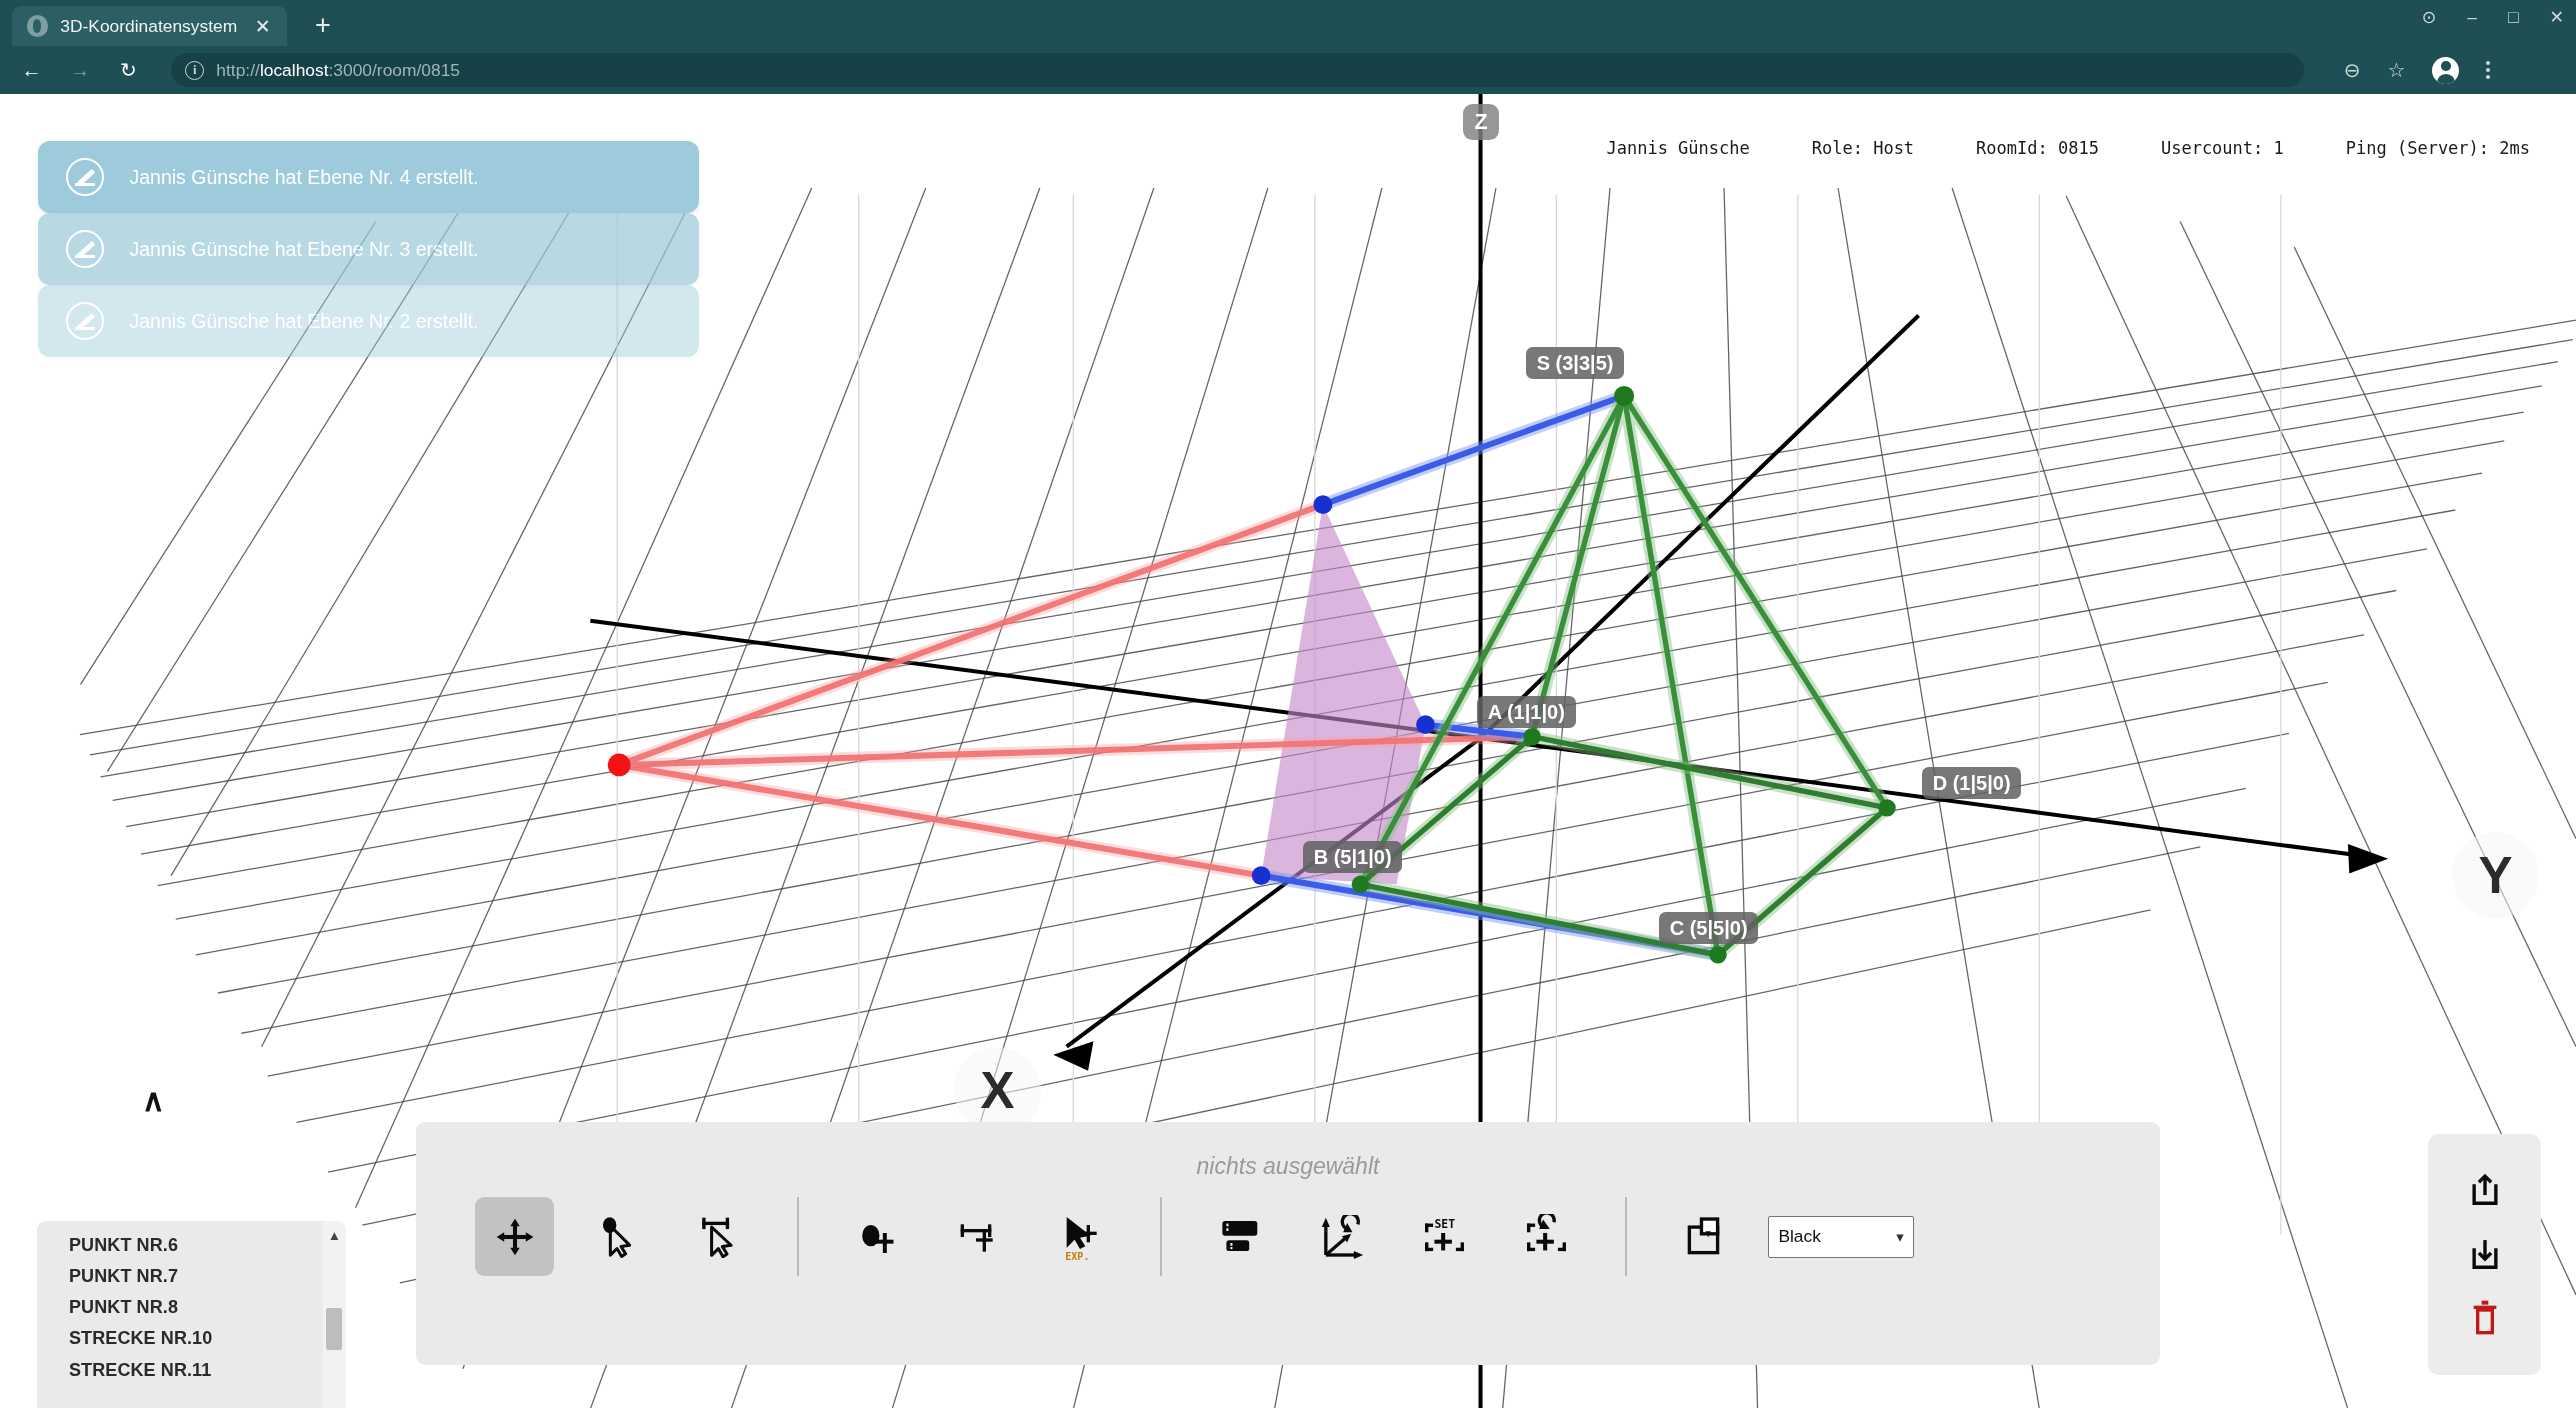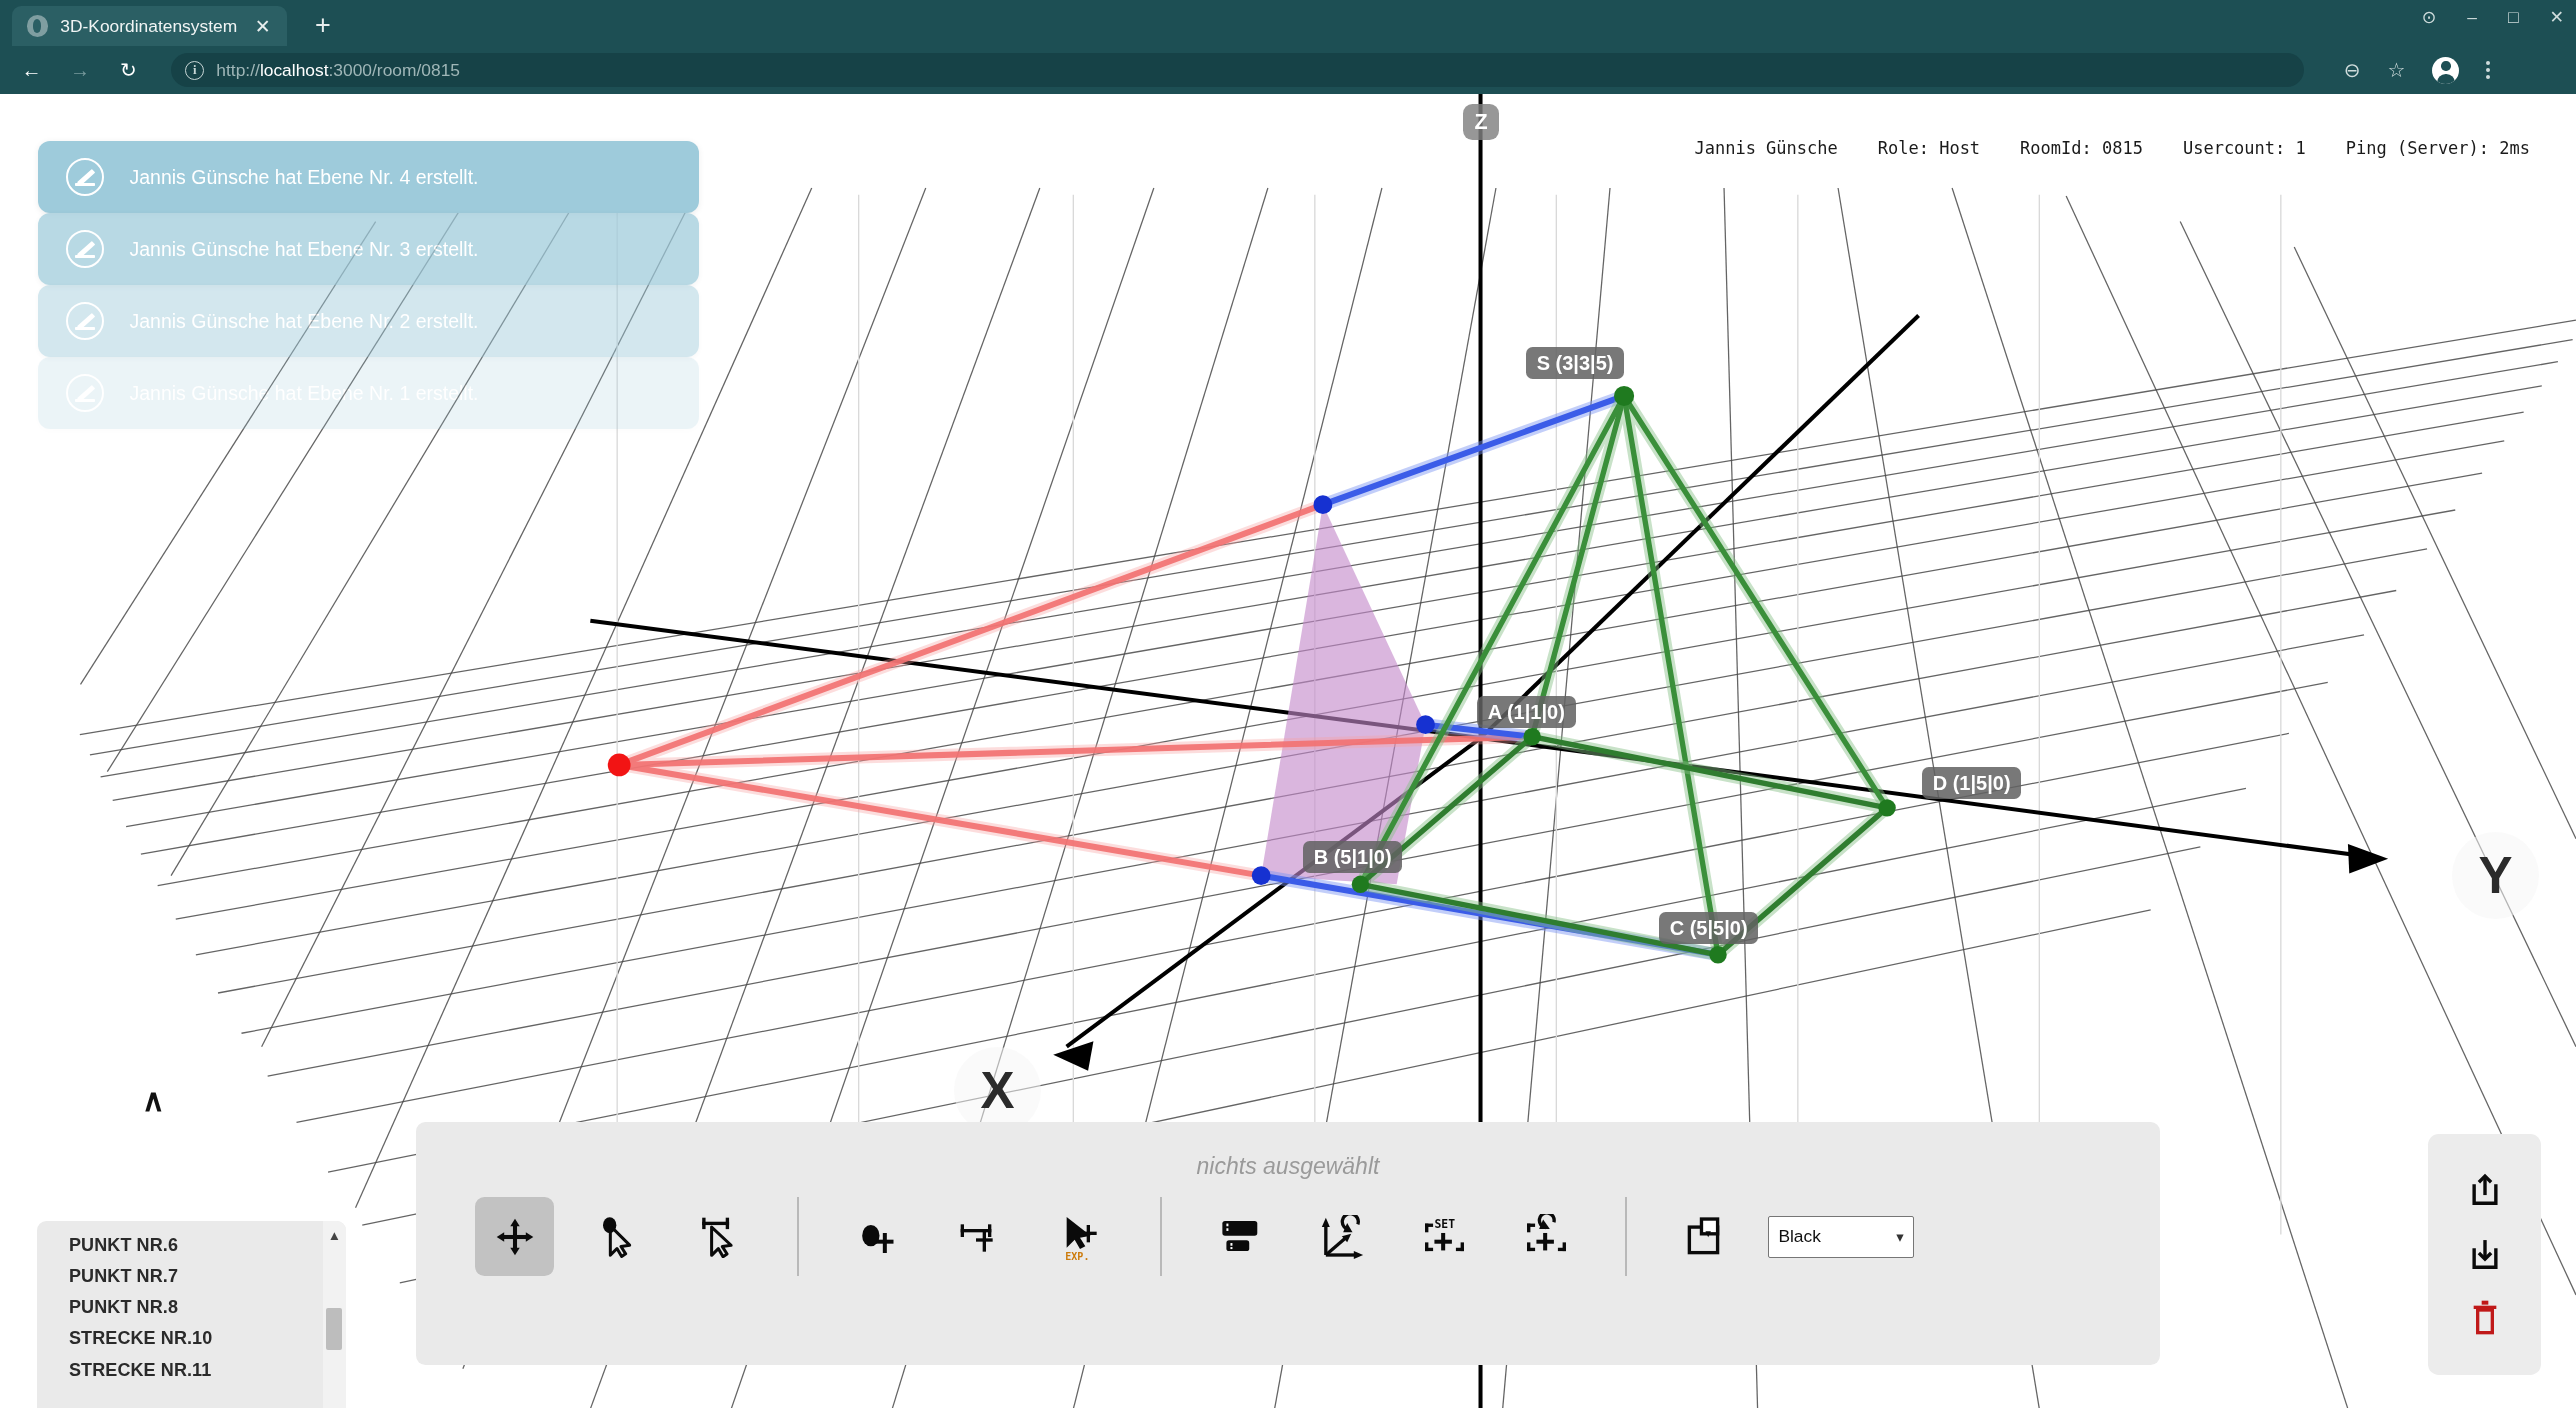--- a/index.html
+++ b/index.html
@@ -151,21 +151,21 @@
     content:""; position:absolute;
     left: 6.7px; top: 23px; width: 20px; height: 3.4px;
     background: #ffffff; transform: rotate(0deg);
     border-radius: 0.7px;
   }
   .toast-text { color:#ffffff; font-size: 19.5px; white-space: nowrap; }
 
   
   .statusbar {
     position: absolute; right: 46px; top: 44px;
-    display: flex; gap: 40px;
+    display: flex; gap: 62px;
     font-family: "DejaVu Sans Mono", "Liberation Mono", monospace;
     font-size: 17px; color: #1a1a1a;
     z-index: 30; white-space: nowrap;
   }
 
   
   .plabel {
     position: absolute;
     background: rgba(98,98,98,0.86);
     color: #ffffff;
@@ -492,24 +492,20 @@
         <div class="toast-text">Jannis Günsche hat Ebene Nr. 4 erstellt.</div>
       </div>
       <div class="toast" style="opacity:0.72">
         <div class="toast-icon"></div>
         <div class="toast-text">Jannis Günsche hat Ebene Nr. 3 erstellt.</div>
       </div>
       <div class="toast" style="opacity:0.45">
         <div class="toast-icon"></div>
         <div class="toast-text">Jannis Günsche hat Ebene Nr. 2 erstellt.</div>
       </div>
-      <div class="toast" style="opacity:0.2">
-        <div class="toast-icon"></div>
-        <div class="toast-text">Jannis Günsche hat Ebene Nr. 1 erstellt.</div>
-      </div>
     </div>
 
     <div class="statusbar">
       <span>Jannis Günsche</span>
       <span>Role: Host</span>
       <span>RoomId: 0815</span>
       <span>Usercount: 1</span>
       <span>Ping (Server): 2ms</span>
     </div>
 

